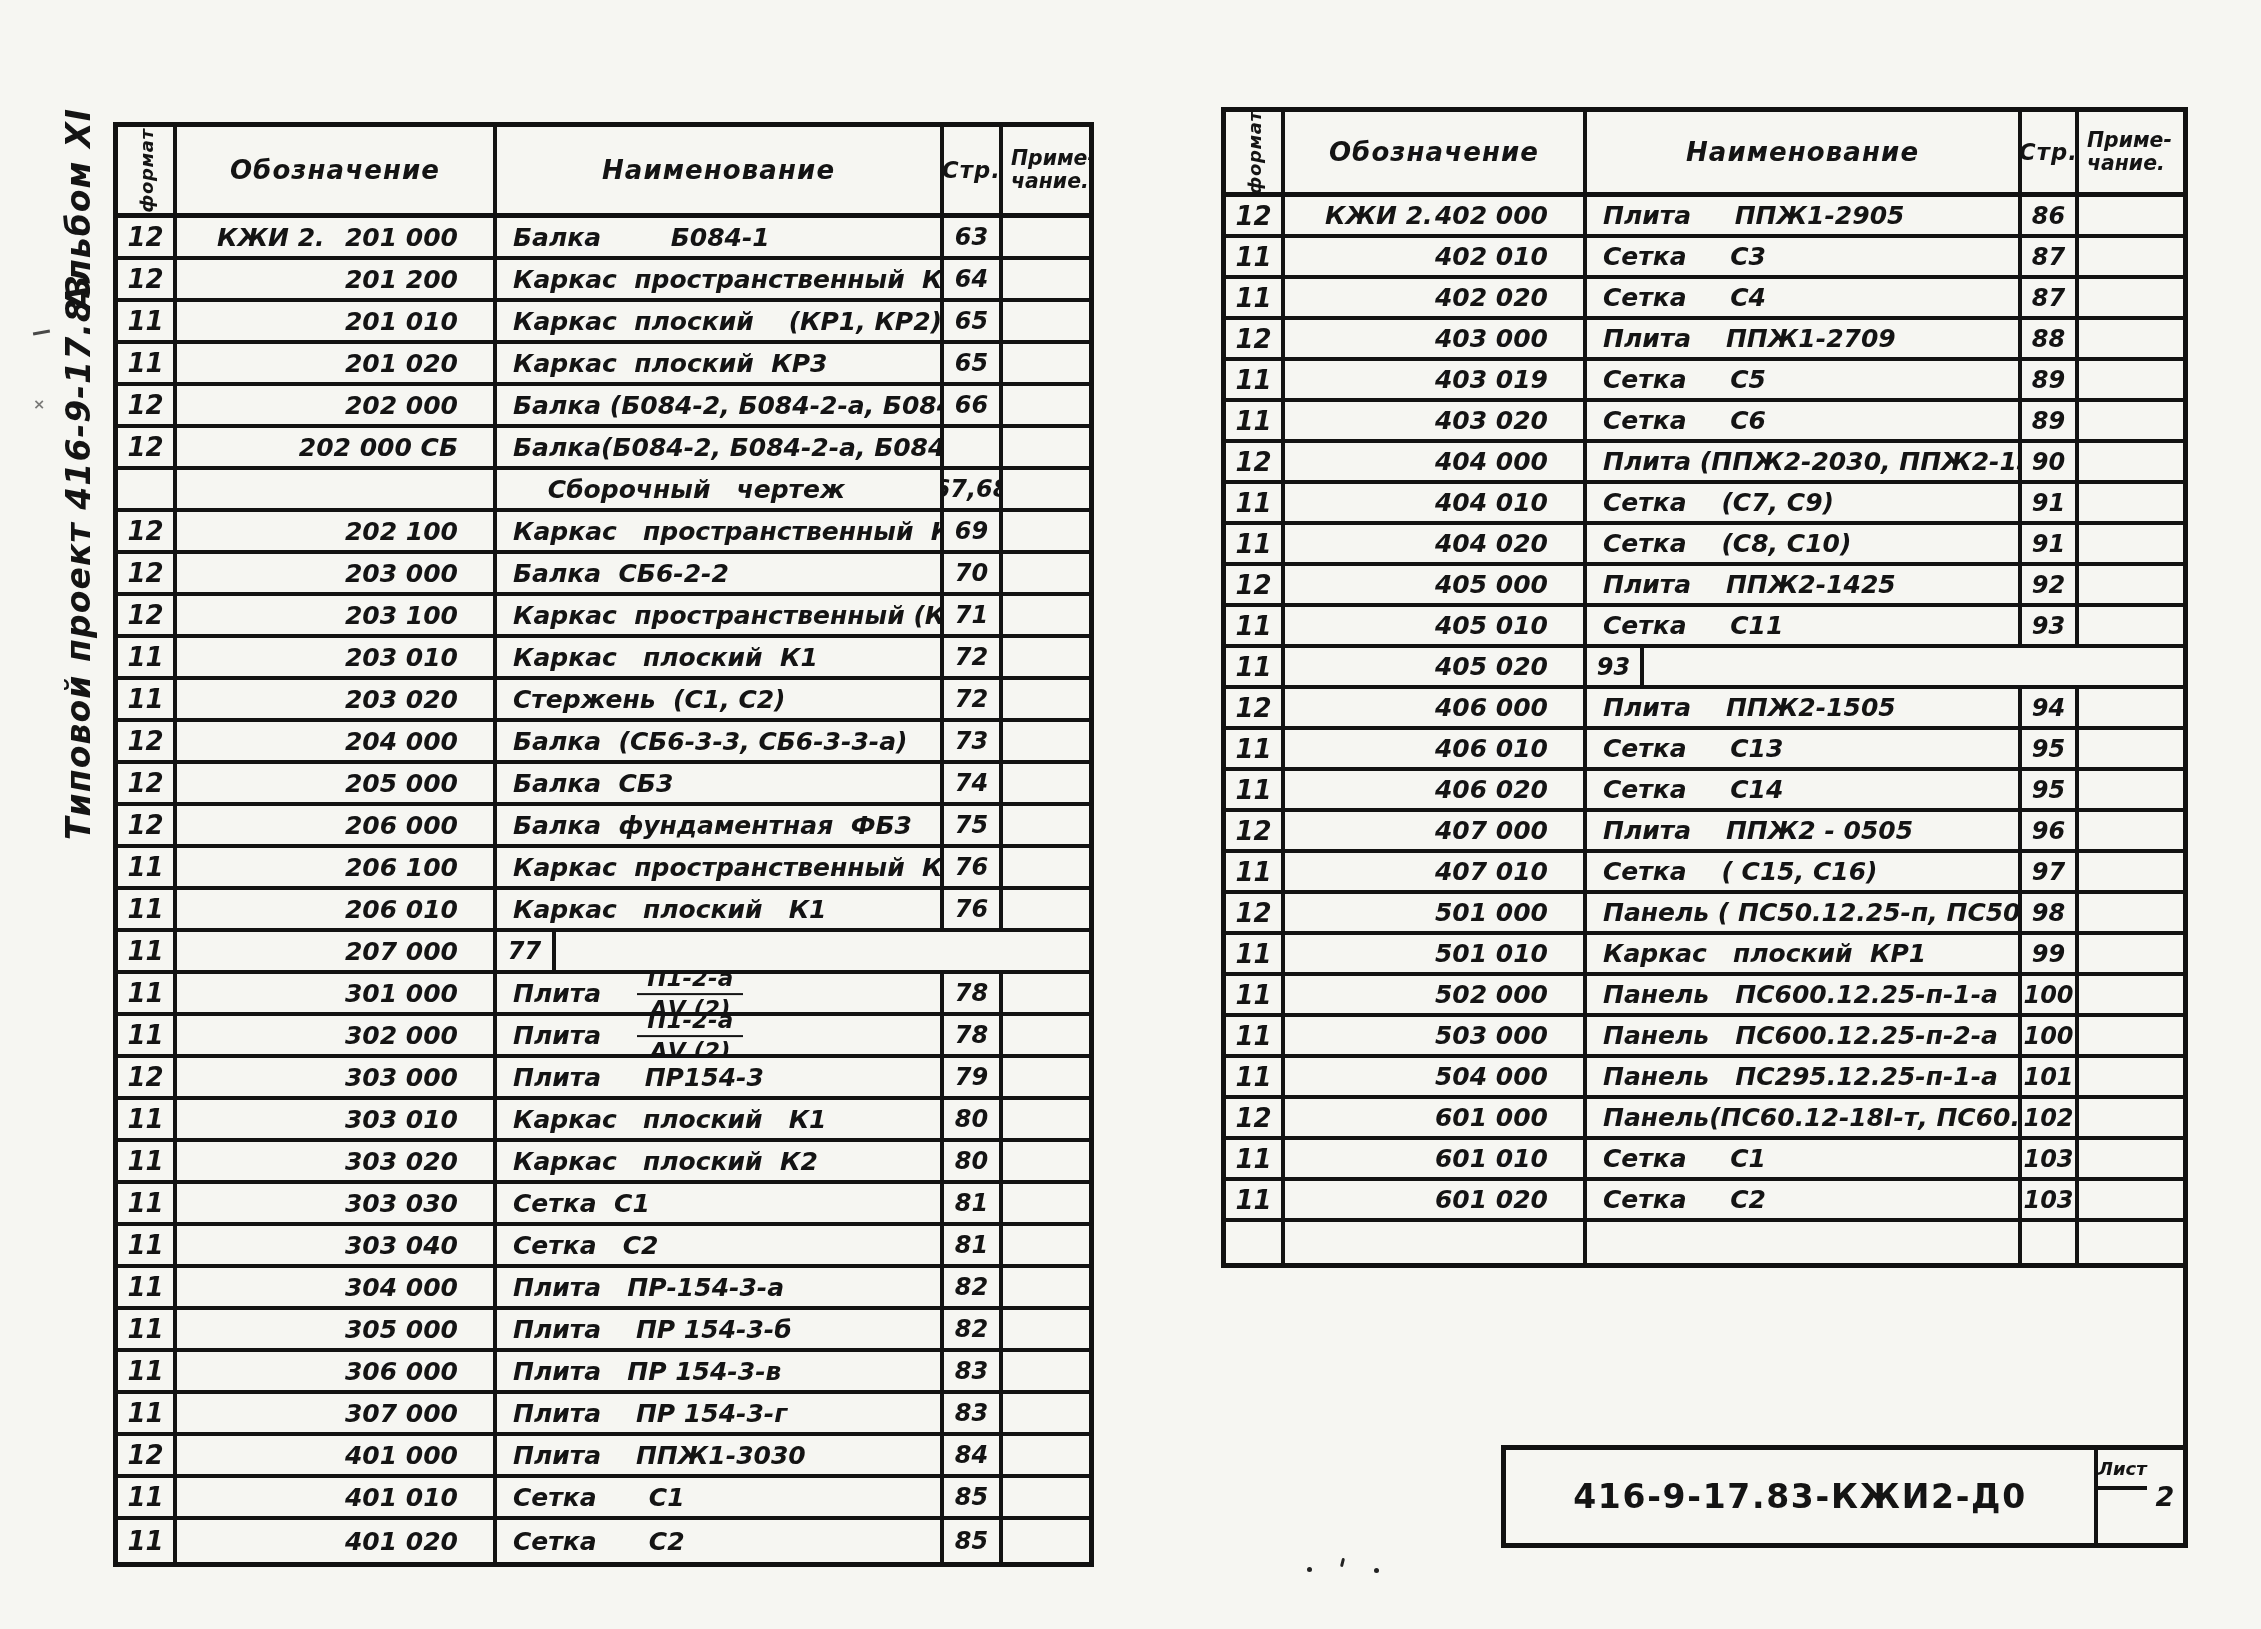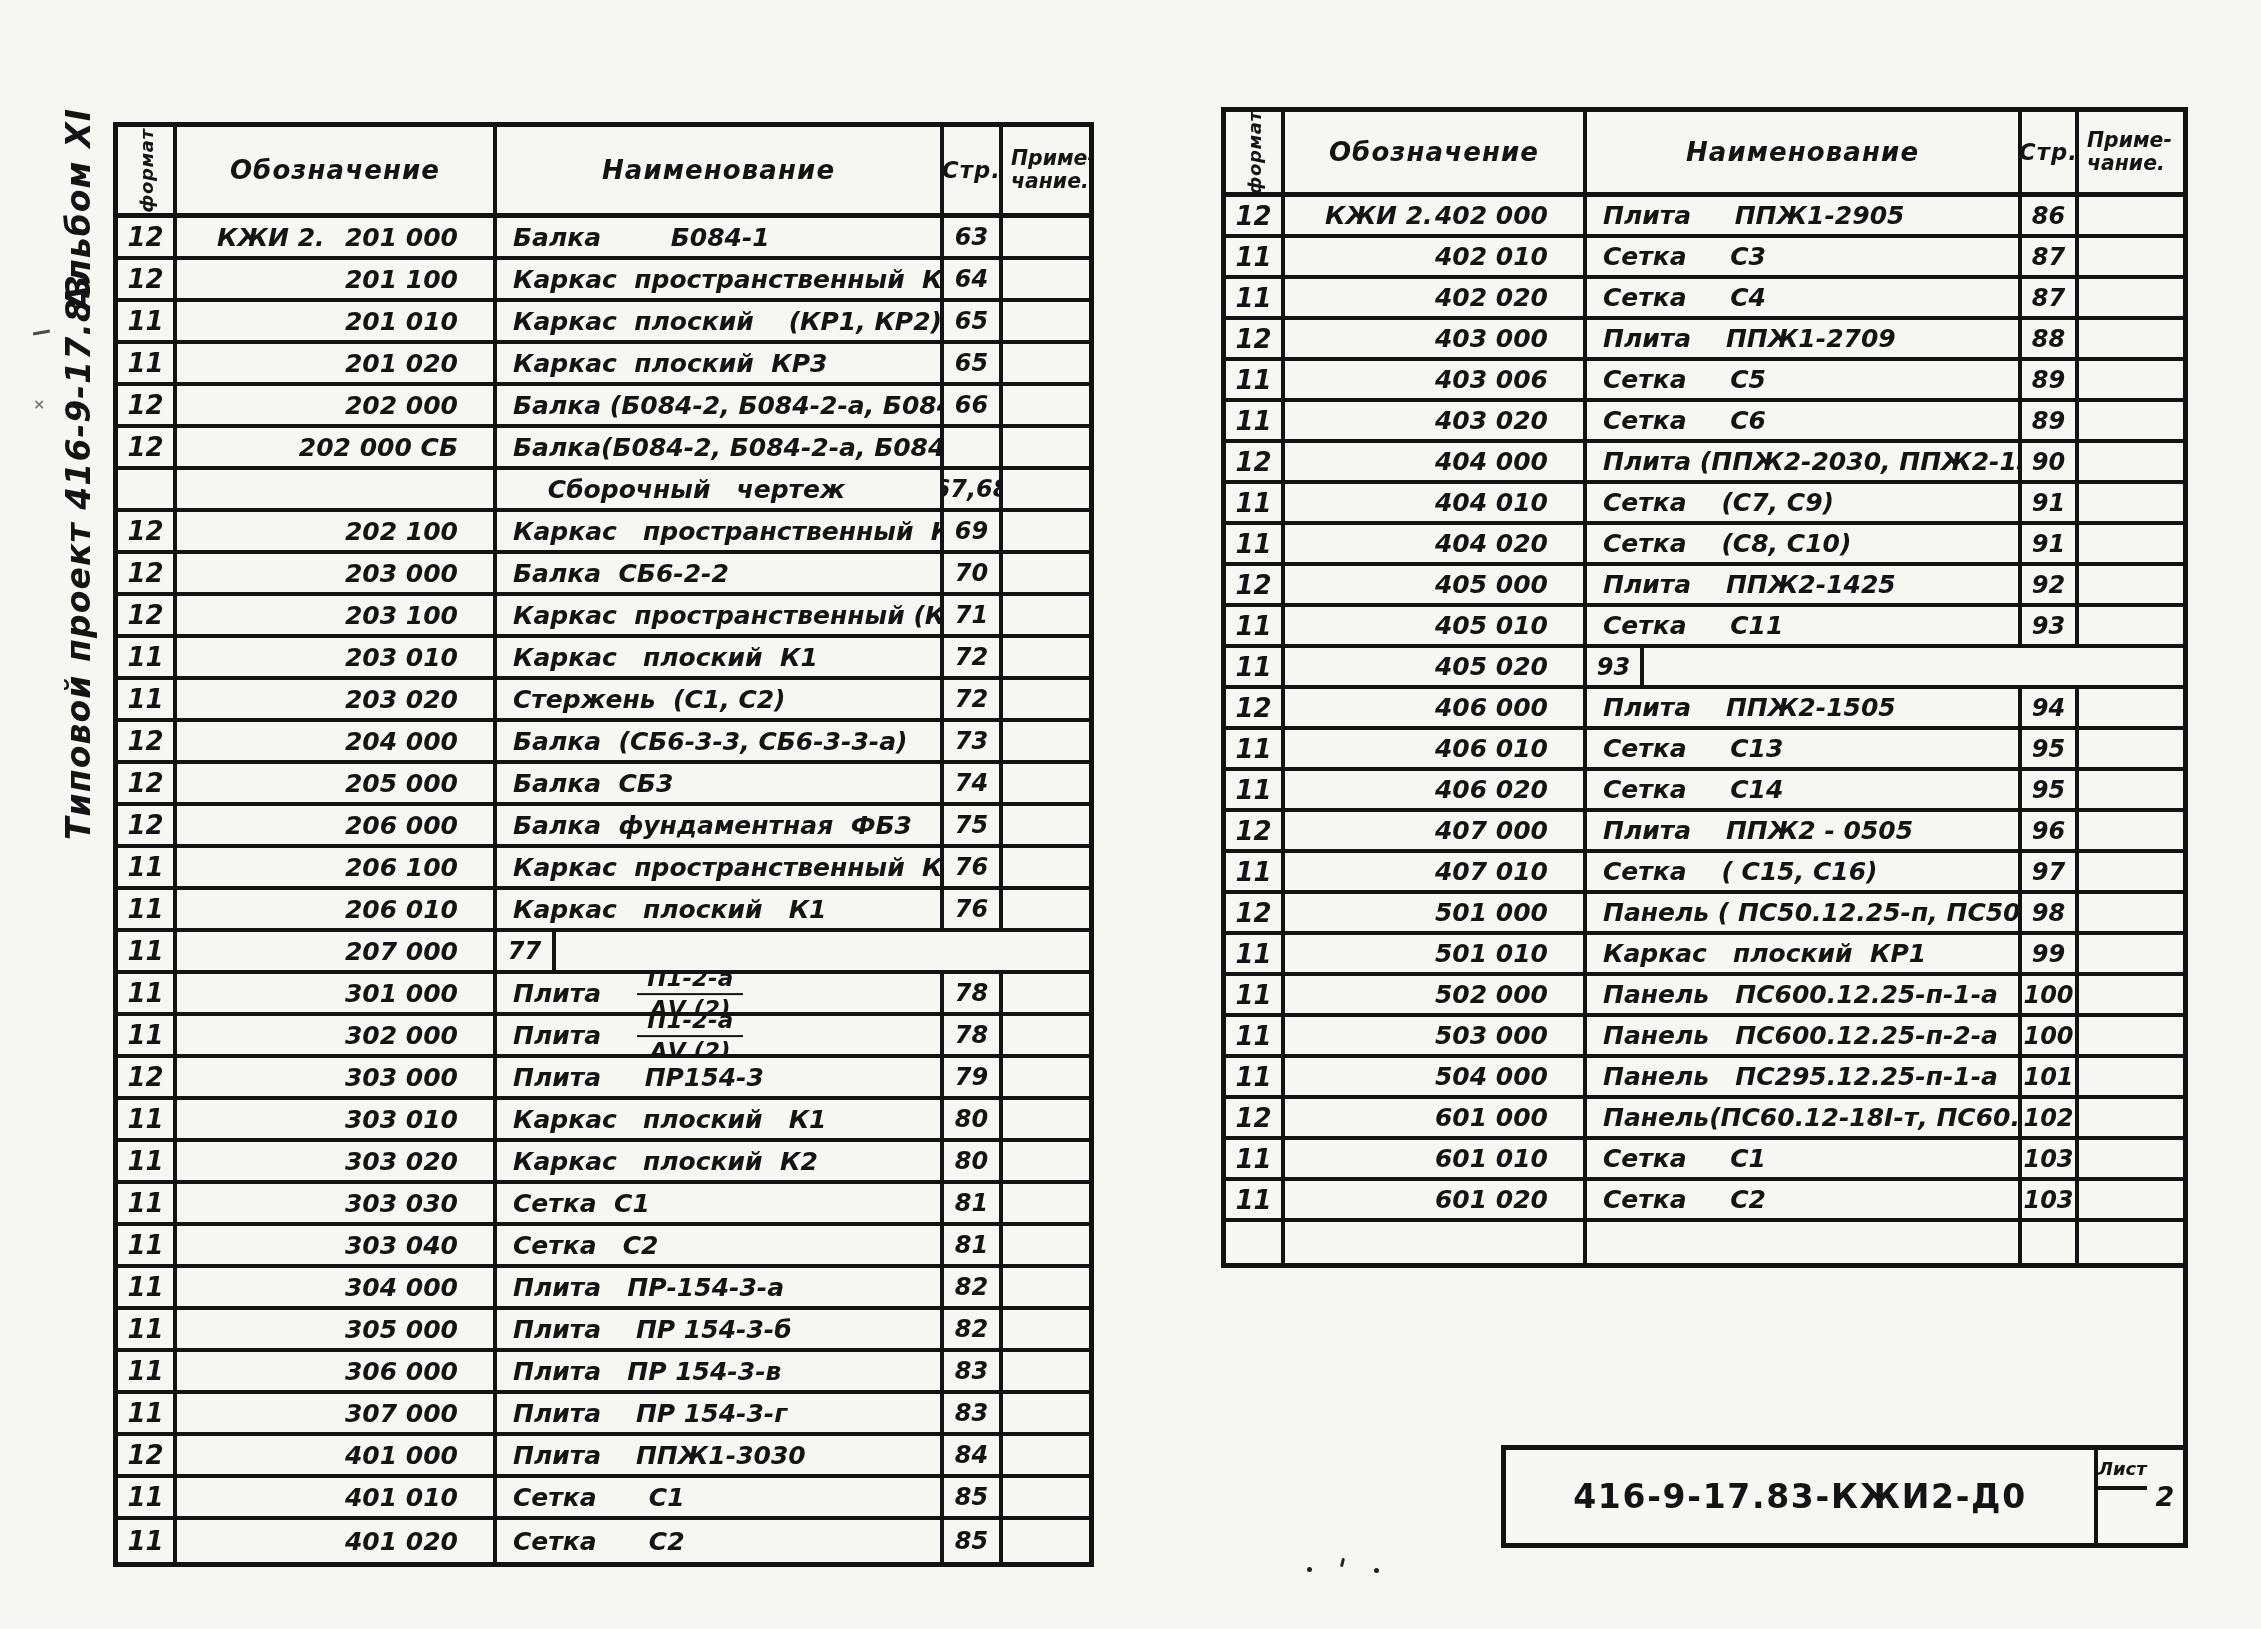--- a/index.html
+++ b/index.html
@@ -123,21 +123,21 @@
   <div id="body-left">
       <div class="row">
         <div class="c c-f">12</div>
         <div class="c c-d"><span class="pre">КЖИ 2.</span><span>201 000</span></div>
         <div class="c c-n">Балка        Б084-1</div>
         <div class="c c-p">63</div>
         <div class="c c-note"></div>
       </div>
       <div class="row">
         <div class="c c-f">12</div>
-        <div class="c c-d"><span>201 100</span></div>
+        <div class="c c-d"><span>201 200</span></div>
         <div class="c c-n">Каркас  пространственный  КП1</div>
         <div class="c c-p">64</div>
         <div class="c c-note"></div>
       </div>
       <div class="row">
         <div class="c c-f">11</div>
         <div class="c c-d"><span>201 010</span></div>
         <div class="c c-n">Каркас  плоский    (КР1, КР2)</div>
         <div class="c c-p">65</div>
         <div class="c c-note"></div>
@@ -382,21 +382,21 @@
       </div>
       <div class="row">
         <div class="c c-f">12</div>
         <div class="c c-d"><span>403 000</span></div>
         <div class="c c-n">Плита    ППЖ1-2709</div>
         <div class="c c-p">88</div>
         <div class="c c-note"></div>
       </div>
       <div class="row">
         <div class="c c-f">11</div>
-        <div class="c c-d"><span>403 006</span></div>
+        <div class="c c-d"><span>403 019</span></div>
         <div class="c c-n">Сетка     С5</div>
         <div class="c c-p">89</div>
         <div class="c c-note"></div>
       </div>
       <div class="row">
         <div class="c c-f">11</div>
         <div class="c c-d"><span>403 020</span></div>
         <div class="c c-n">Сетка     С6</div>
         <div class="c c-p">89</div>
         <div class="c c-note"></div>

